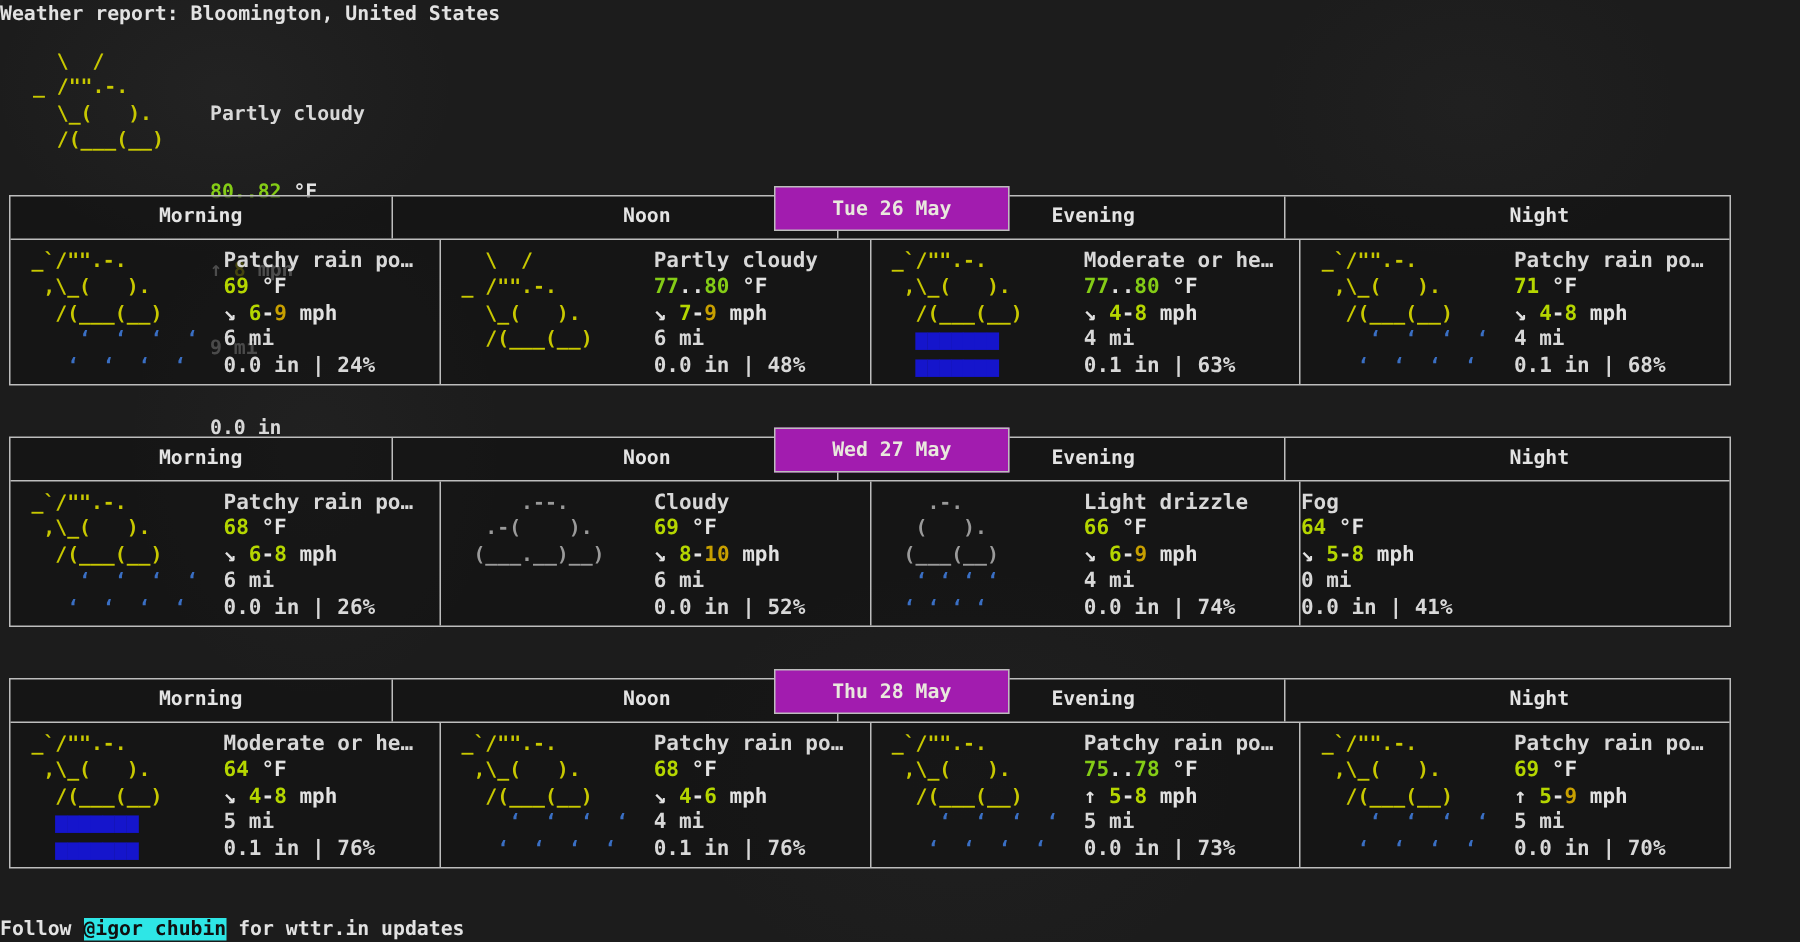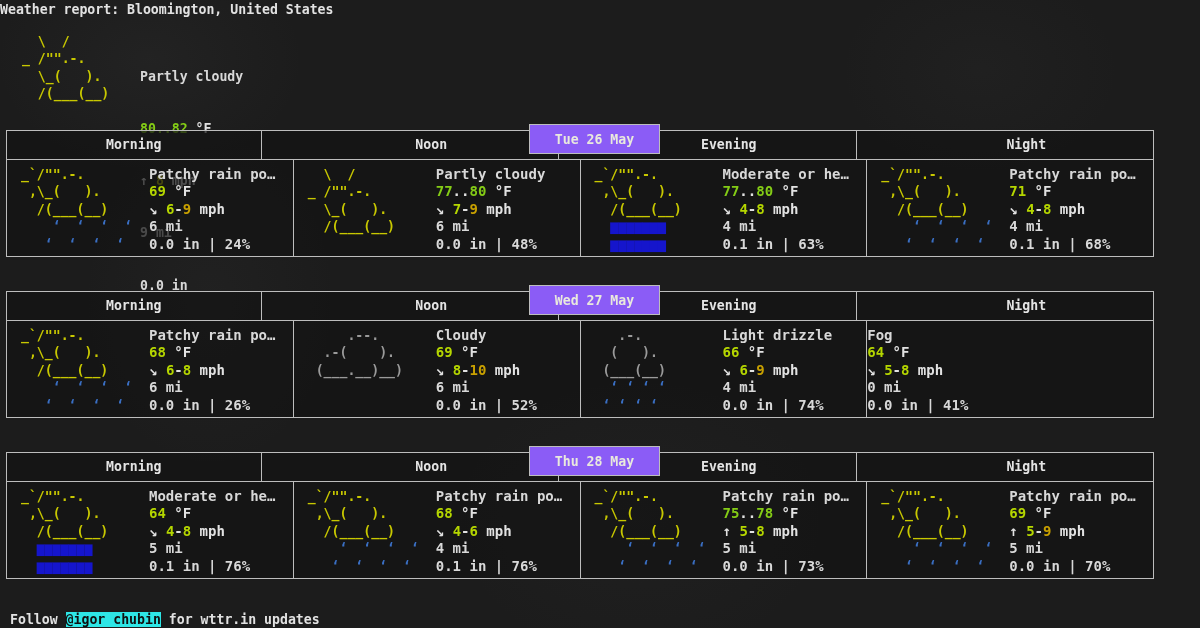--- a/index.html
+++ b/index.html
@@ -96,36 +96,35 @@
     box-sizing: border-box;
     font-size: 13.2px;
     line-height: 17.4px;
   }
   .slot-info { white-space: pre; font-size: 14px; line-height: 17.4px; }
 
   
   .date-chip {
     position: absolute;
     left: 516px;
-    width: 131px;
+    width: 157px;
     height: 30px;
     line-height: 29px;
     text-align: center;
     border: 1px solid #bdbdbd;
-    background: #8b5cf6;
+    background: #a21caf;
     color: #e9e9dd;
     box-sizing: border-box;
     z-index: 3;
-    margin-left: 13px;
   }
 
   
   #footer {
     position: absolute;
-    left: 10px; top: 611px;
+    left: 0px; top: 611px;
     white-space: pre;
     color: #e2e2e2;
     text-align: center;
   }
   .hl-cyan { background: #2ee6e6; color: #101010; }
 
   
   .c-yellow   { color: #c8c800; }
   .c-gold     { color: #84cc16; }
   .c-amber    { color: #c8a000; }

